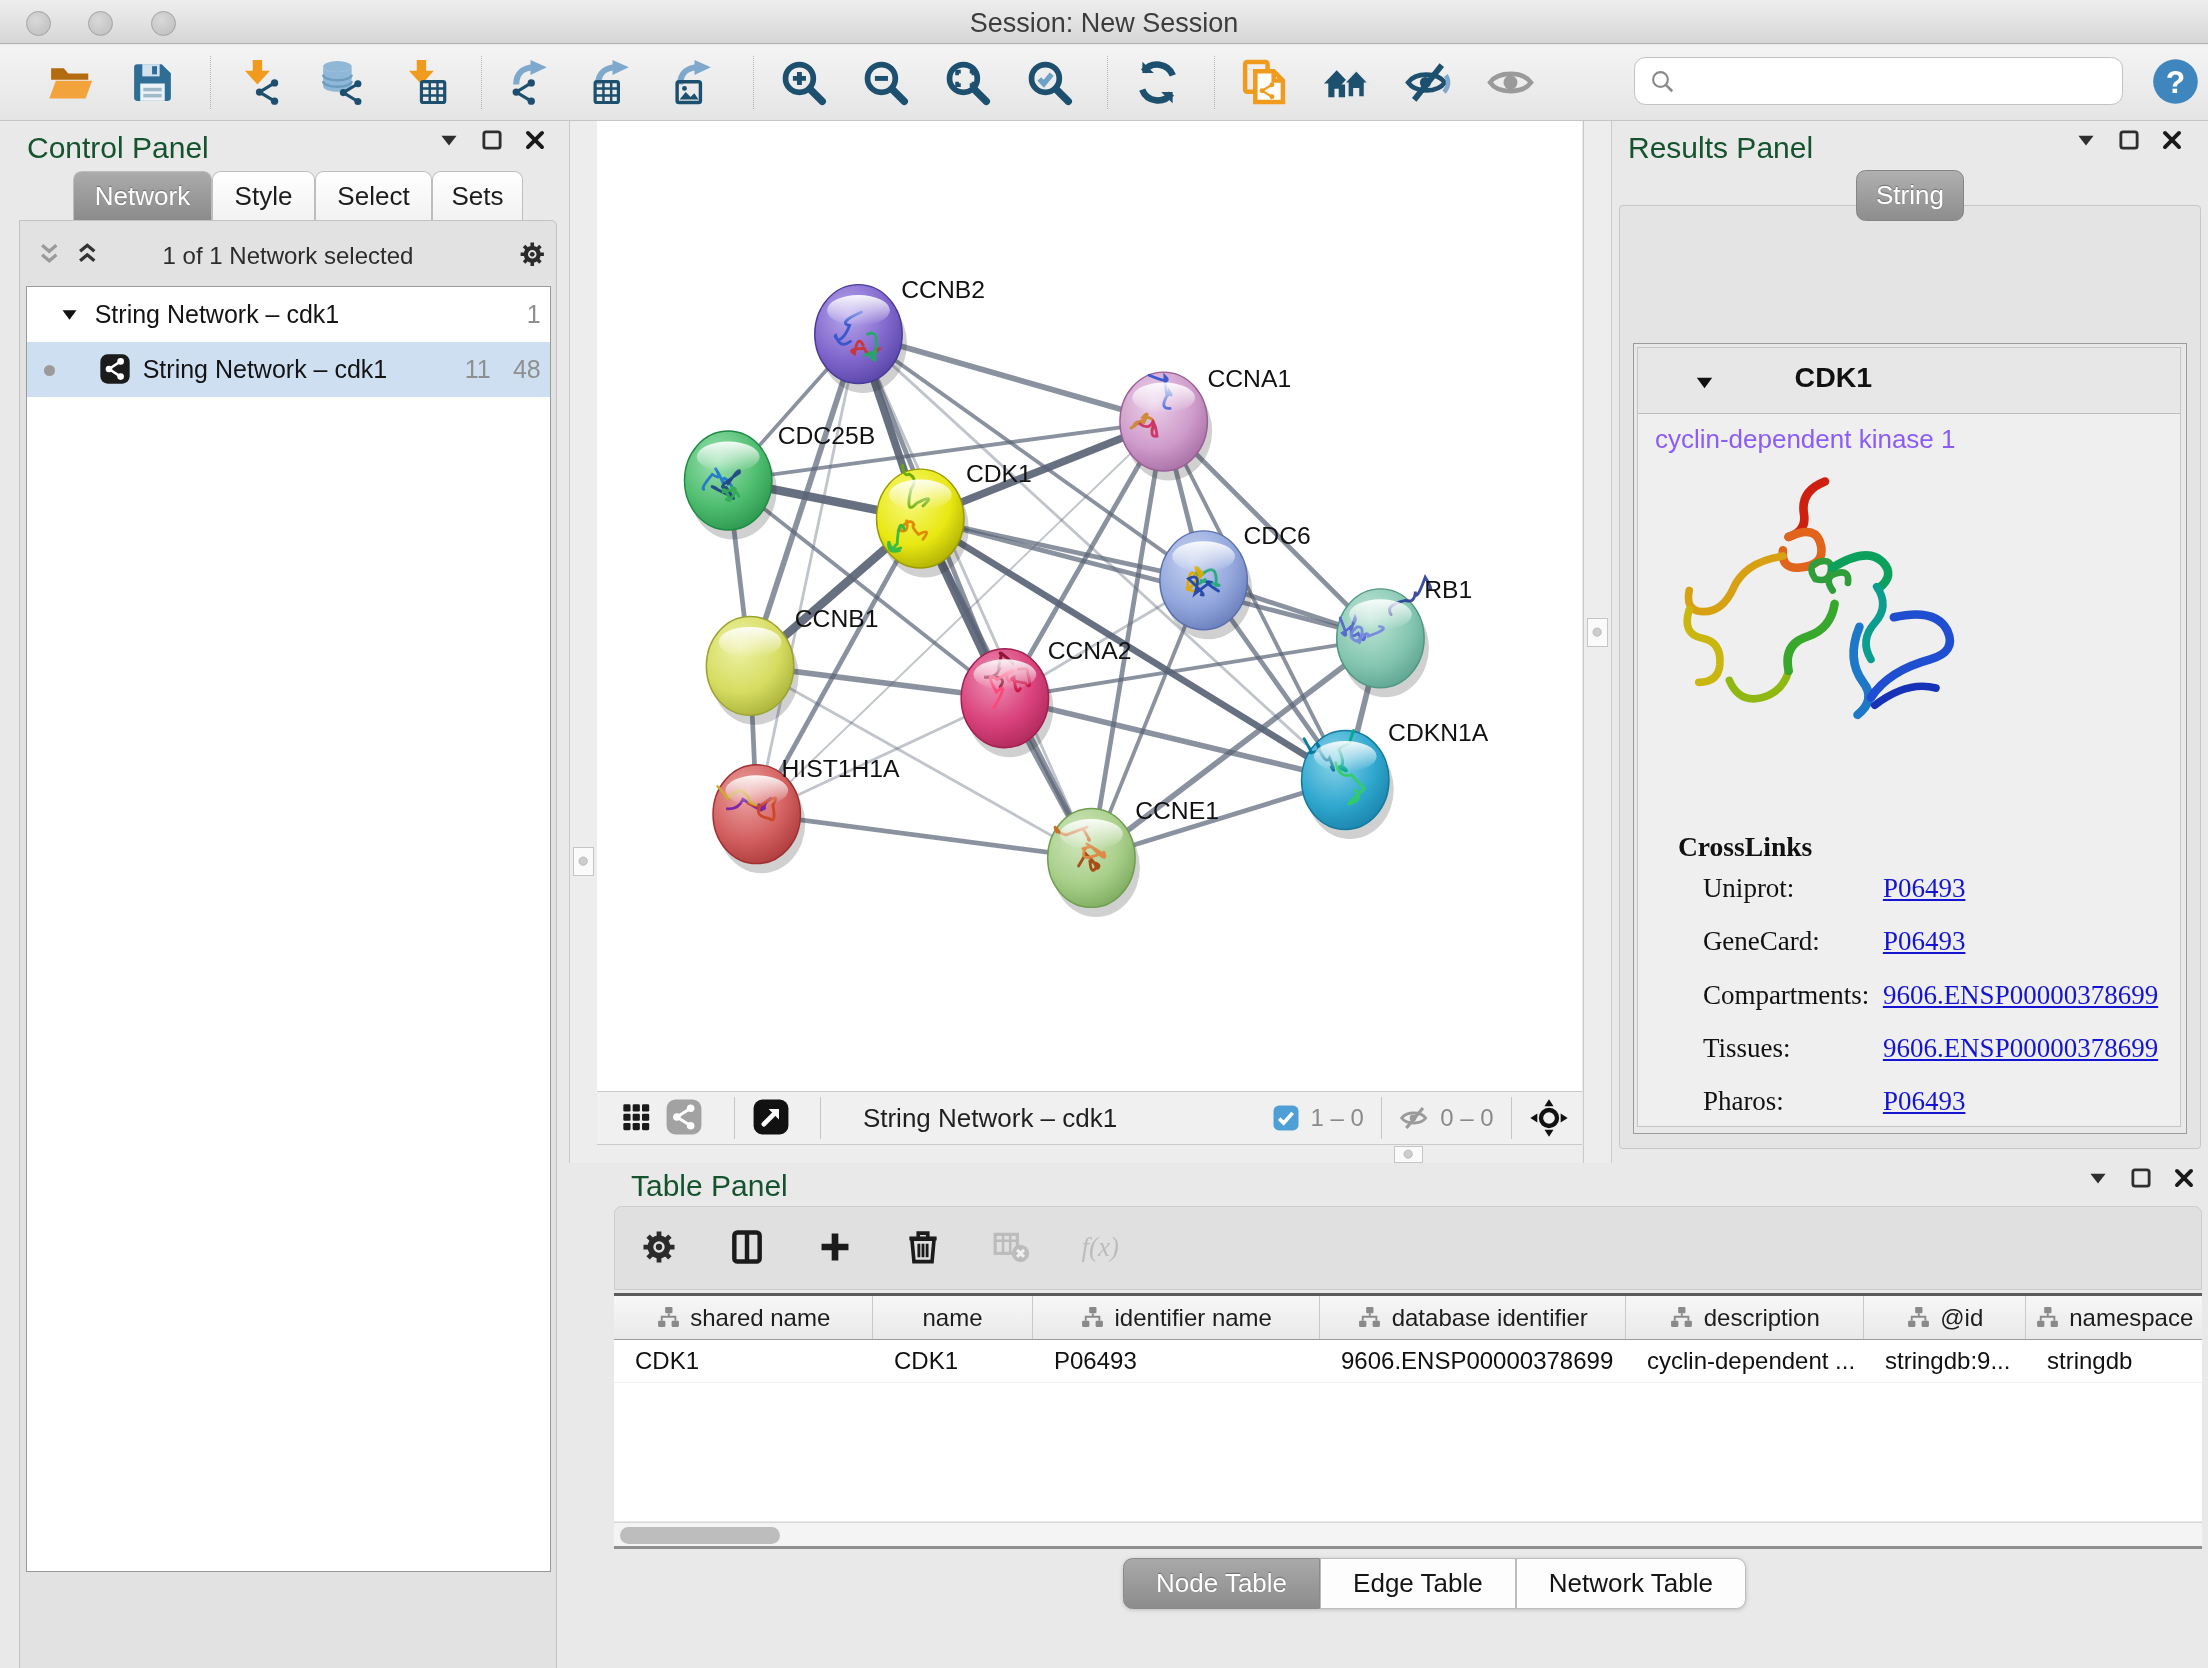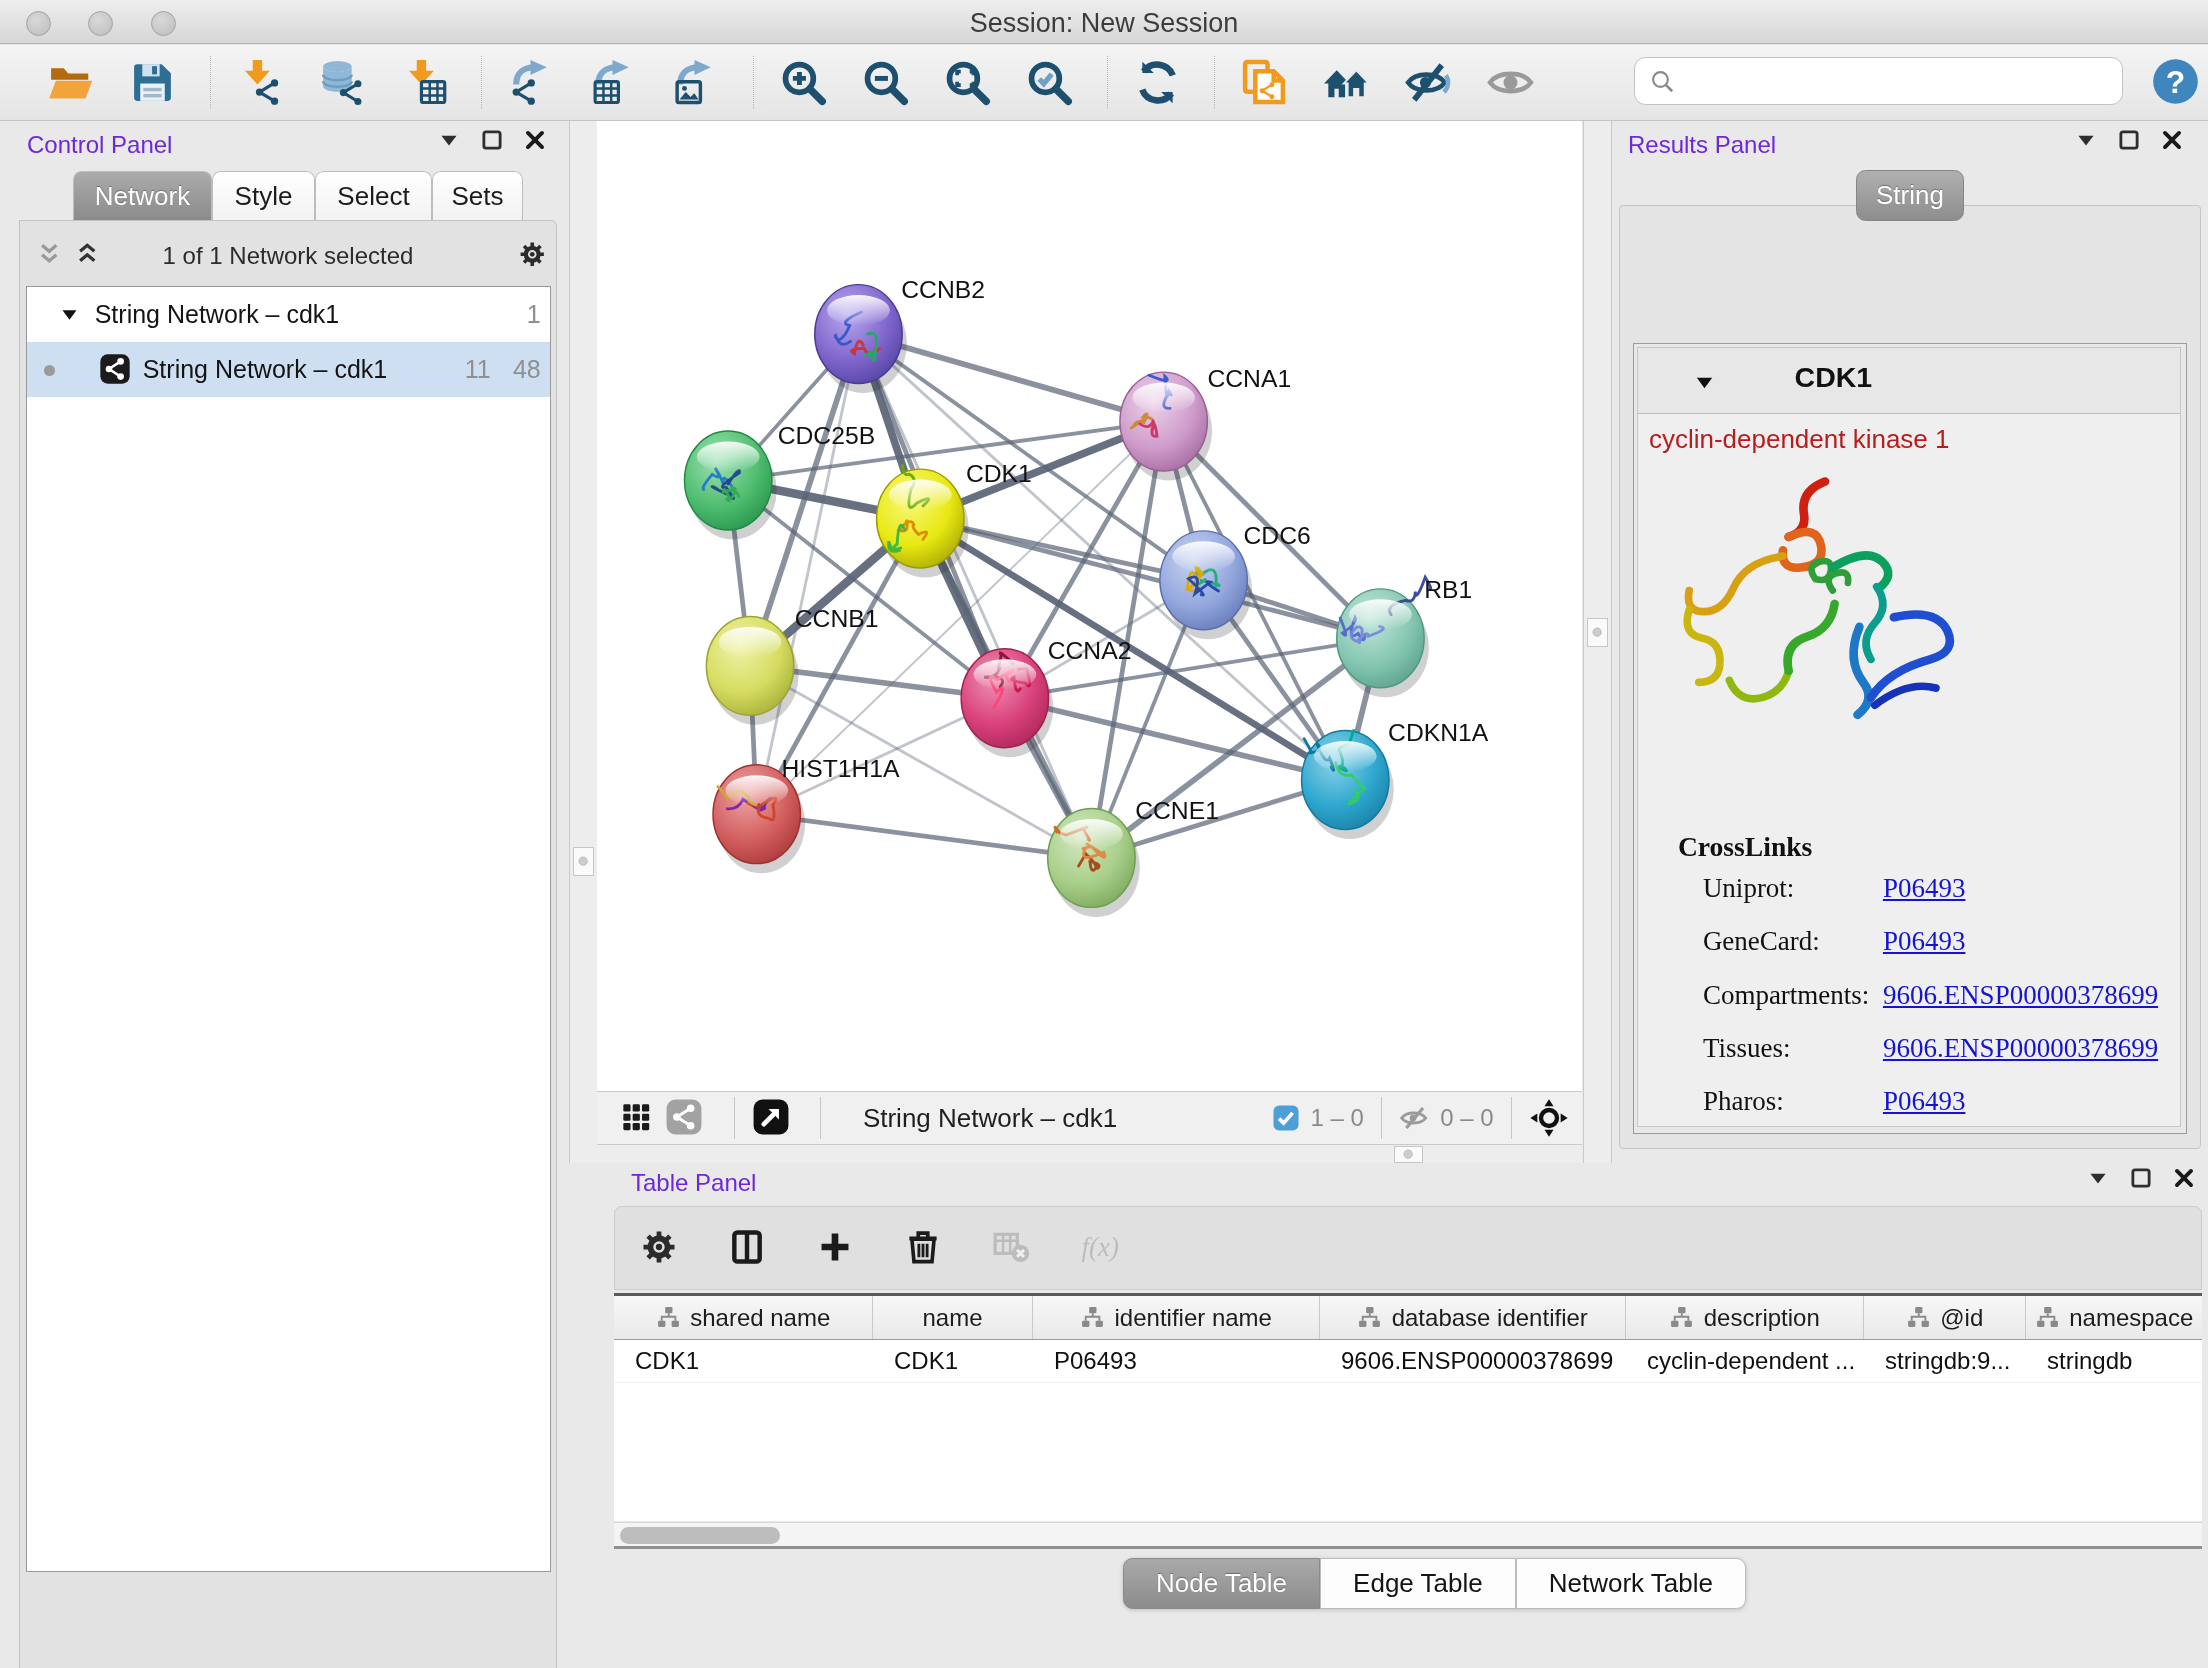--- a/index.html
+++ b/index.html
@@ -24,21 +24,21 @@
   .tb-sep{width:0;height:53px;border-left:1.9px dotted #b5b5b5;margin:0 19px 0 5.7px}
   .search-wrap{position:absolute;left:1634px;top:57px;width:489px;height:48px;background:#fff;
                border:1.9px solid #c2c2c2;border-radius:11.4px;display:flex;align-items:center;box-sizing:border-box}
   .search-wrap .icon{width:28.5px;height:28.5px;margin:0 7.6px 0 13.3px}
   .search-input{border:none;outline:none;flex:1;font-size:25px;font-family:"Liberation Sans",sans-serif;background:transparent}
   .help-btn{position:absolute;left:2150px;top:56px;width:51px;height:51px}
 
   
   .win-btns{position:absolute;top:5.7px;display:flex;gap:17px}
   .win-btns .icon{width:26px;height:26px}
-  .panel-title{font-size:24px;color:#6d28d9}
+  .panel-title{font-size:30px;color:#14532d}
 
   
   .control-panel{position:absolute;left:0;top:121px;width:569px;height:1479px;background:#e9e9e9}
   .cp-title{position:absolute;left:27px;top:9.5px}
   .cp-tabs{position:absolute;left:0;top:50px;height:49px}
   .tab{position:absolute;top:0;height:49px;box-sizing:border-box;border:1px solid #bdbdbd;border-bottom:none;
        border-radius:8.6px 8.6px 0 0;background:linear-gradient(#ffffff,#f2f2f2);
        display:flex;align-items:center;justify-content:center;font-size:26px;color:#1c1c1c;z-index:2}
   .tab.sel{background:linear-gradient(#ababab,#8b8b8b);color:#fff;text-shadow:0 -1px 1px #6e6e6e}
   .cp-box{position:absolute;left:19px;top:99px;width:538px;height:1486px;background:#e2e2e2;
@@ -86,21 +86,21 @@
   .rp-btn{position:absolute;top:23px;height:49px;background:linear-gradient(#ffffff,#f0f0f0);
           border:1px solid #b3b3b3;border-radius:8.6px;box-sizing:border-box;
           display:flex;align-items:center;justify-content:center;font-size:26px;color:#111}
   .rp-scroll{position:absolute;left:13.3px;top:137px;width:554px;height:791px;background:#e8e8e8;
              border:1px solid #9b9b9b;box-sizing:border-box}
   .rp-card{position:absolute;left:2.9px;top:2.9px;width:544px;height:780px;background:#efefef;
            border:1px solid #c6c6c6;box-sizing:border-box}
   .rp-gene-row{position:absolute;left:0;top:0;width:100%;height:65px;background:#e7e7e7;border-bottom:1px solid #bdbdbd}
   .rp-gene-row .icon{position:absolute;left:55px;top:23px;width:23px;height:23px}
   .rp-gene{position:absolute;left:105px;top:13.3px;width:181px;text-align:center;font-size:28.5px;font-weight:bold;color:#111}
-  .rp-desc{position:absolute;left:11px;top:76px;font-size:26px;color:#b91c1c}
+  .rp-desc{position:absolute;left:17px;top:76px;font-size:26px;color:#8b5cf6}
   .rp-ribbon{position:absolute;left:34px;top:116px;width:306px;height:297px}
   .xl-title{position:absolute;left:40px;font-size:27.6px;font-weight:bold;color:#111;
             font-family:"Liberation Serif",serif}
   .xl-row{position:absolute;left:0;width:100%;height:38px;font-family:"Liberation Serif",serif}
   .xl-label{position:absolute;left:65px;font-size:27px;color:#111}
   .xl-link{position:absolute;left:245px;font-size:27px;color:#1515d1;text-decoration:underline;white-space:nowrap}
 
   
   .table-panel{position:absolute;left:597px;top:1163px;width:1611px;height:408px;background:#e9e9e9}
   .tp-title{position:absolute;left:34px;top:5.7px}

